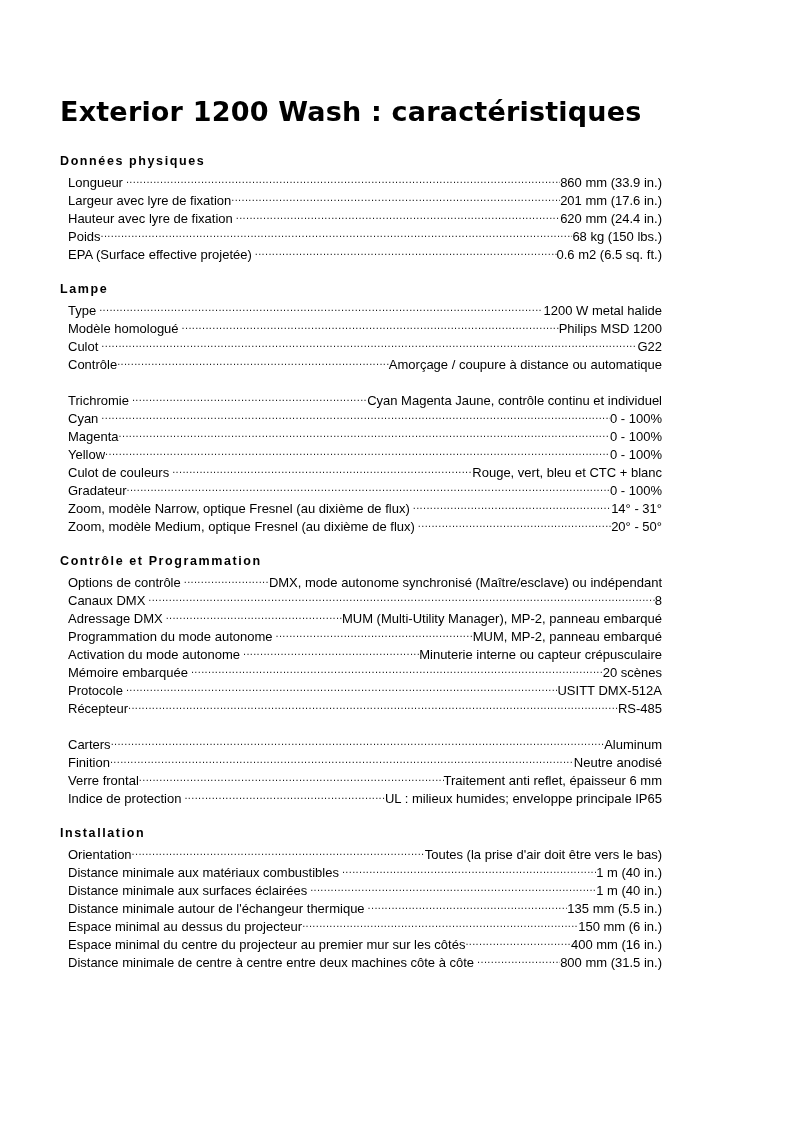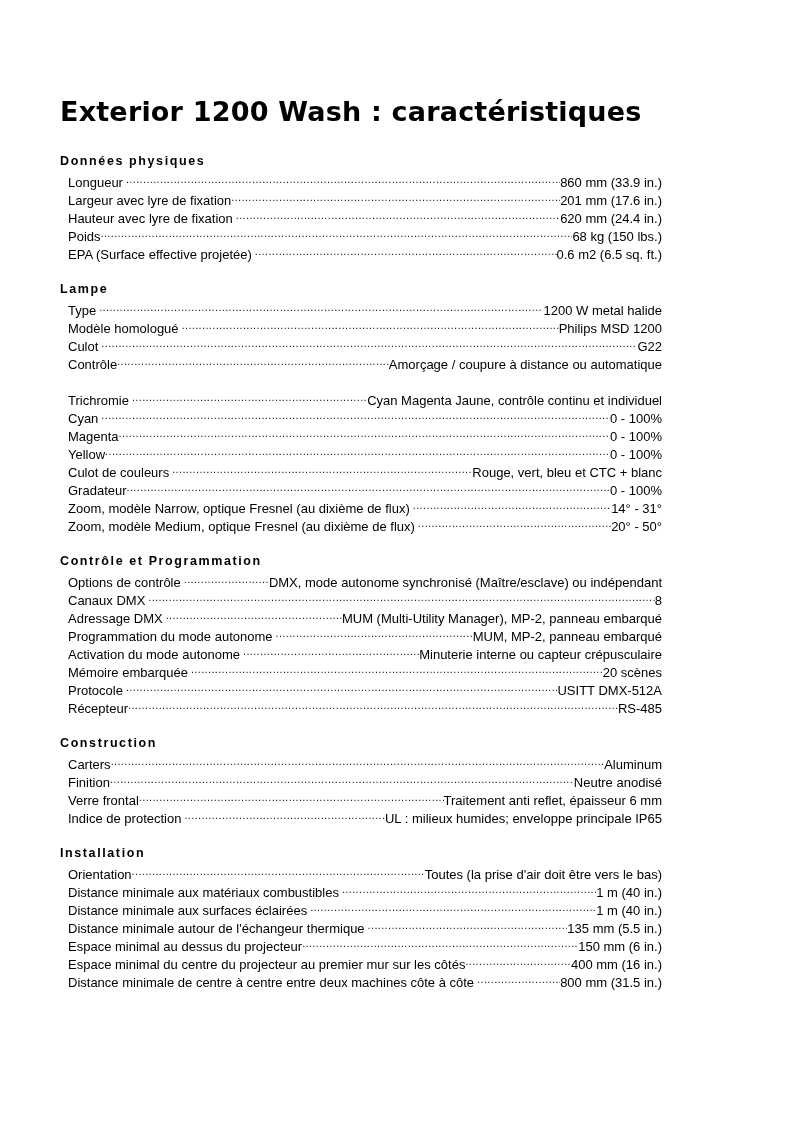--- a/index.html
+++ b/index.html
@@ -233,21 +233,20 @@
               <span class="row-value">USITT DMX-512A</span>
             </li>
             <li class="row">
               <span class="row-label">Récepteur</span>
               <span class="leader"></span>
               <span class="row-value">RS-485</span>
             </li>
           </ul>
         </div>
         <div class="section">
-          <div class="section-heading">Construction</div>
           <ul class="rows">
             <li class="row">
               <span class="row-label">Carters</span>
               <span class="leader"></span>
               <span class="row-value">Aluminum</span>
             </li>
             <li class="row">
               <span class="row-label">Finition</span>
               <span class="leader"></span>
               <span class="row-value">Neutre anodisé</span>

